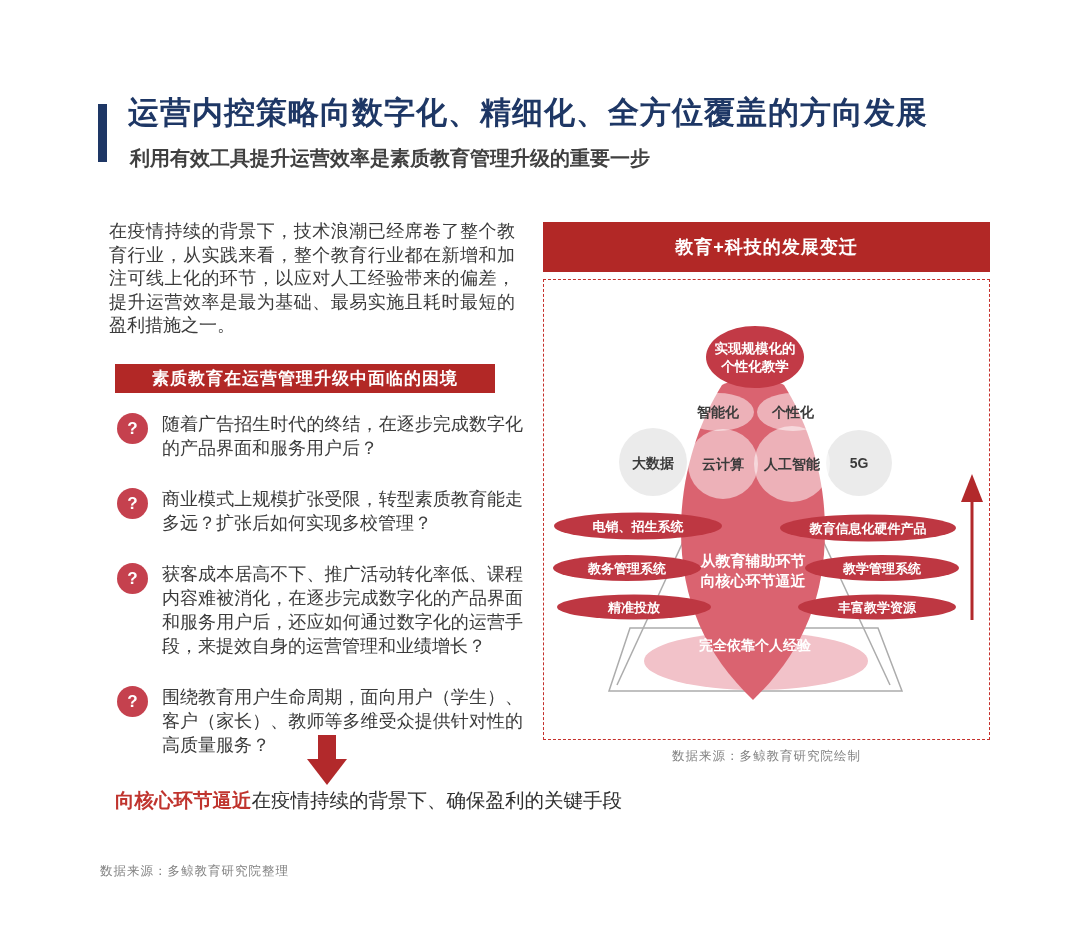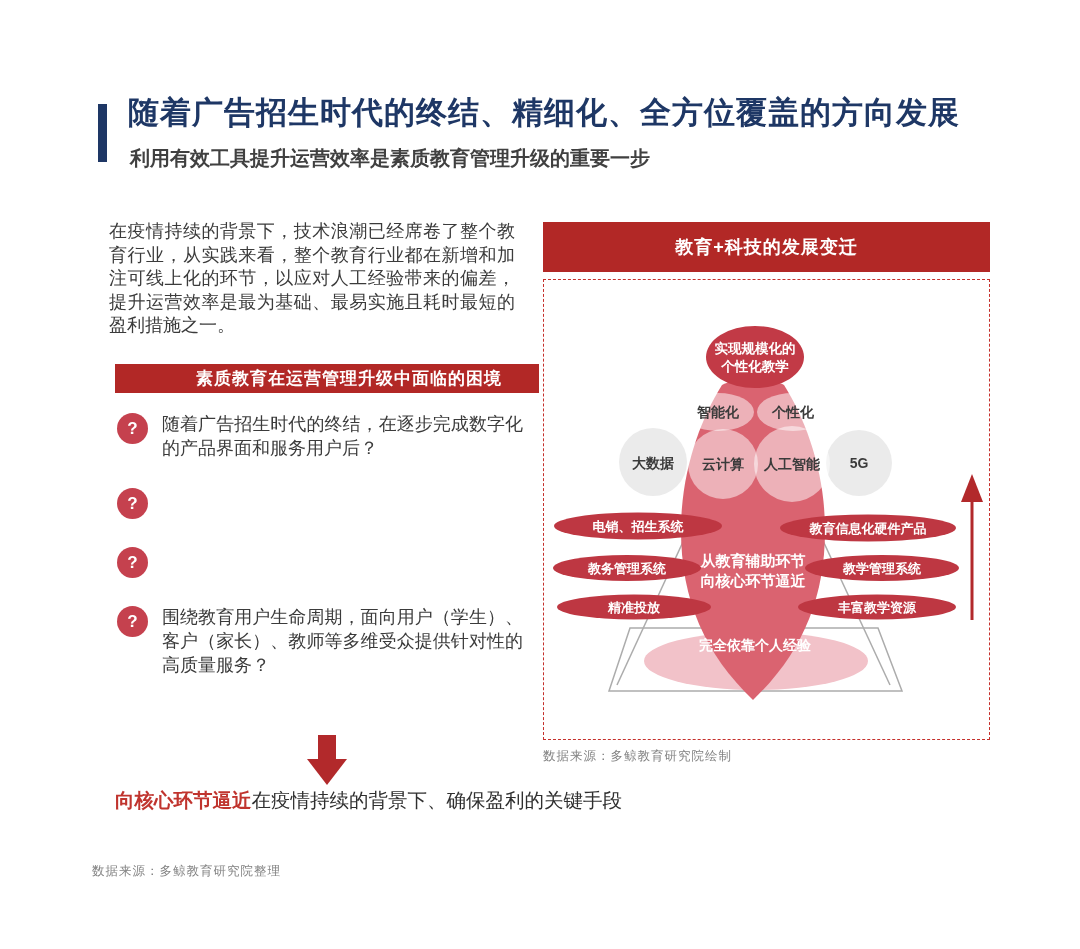--- a/index.html
+++ b/index.html
@@ -6,70 +6,72 @@
   #page{
     position:relative;width:1080px;height:949px;background:#ffffff;overflow:hidden;
     font-family:"Liberation Sans","DejaVu Sans",sans-serif;color:#3b3b3b;
   }
   .accent-bar{position:absolute;left:98px;top:104px;width:9px;height:58px;background:#1e3765;}
   .page-title{position:absolute;left:128px;top:92px;width:860px;font-size:31px;font-weight:bold;color:#1e3765;letter-spacing:1px;}
   .page-subtitle{position:absolute;left:130px;top:145px;width:700px;font-size:20px;font-weight:bold;color:#404040;}
   .intro{position:absolute;left:109px;top:220px;width:406px;font-size:18px;line-height:23.5px;text-align:justify;color:#3b3b3b;}
   .section-banner{
     position:absolute;left:115px;top:364px;width:380px;height:29px;background:#b22826;
-    color:#ffffff;font-size:17px;font-weight:bold;display:flex;align-items:center;justify-content:center;letter-spacing:1px;padding-left:44px;
+    color:#ffffff;font-size:17px;font-weight:bold;display:flex;align-items:center;justify-content:center;letter-spacing:1px;
   }
   .questions{position:absolute;left:117px;top:412px;width:406px;display:flex;flex-direction:column;}
   .q-item{display:flex;align-items:flex-start;margin-bottom:27px;}
   .q-icon{
     flex:0 0 31px;width:31px;height:31px;border-radius:50%;background:#c5414e;color:#fff;
     font-size:17px;font-weight:bold;display:flex;align-items:center;justify-content:center;margin-right:14px;margin-top:1px;
   }
   .q-text{font-size:18px;line-height:24px;text-align:justify;color:#3b3b3b;}
   .down-arrow{position:absolute;left:303px;top:735px;width:48px;height:52px;}
   .statement{position:absolute;left:115px;top:787px;width:620px;font-size:19.5px;color:#2f2f2f;}
   .statement .hl{color:#c0342e;font-weight:bold;}
-  .page-source{position:absolute;left:92px;top:863px;font-size:12.5px;color:#828282;letter-spacing:1px;}
+  .page-source{position:absolute;left:100px;top:863px;font-size:12.5px;color:#828282;letter-spacing:1px;}
 
   .panel{position:absolute;left:543px;top:222px;width:447px;height:518px;}
   .panel-header{
     position:absolute;left:0;top:0;width:447px;height:50px;background:#b22826;color:#ffffff;
     font-size:18px;font-weight:bold;display:flex;align-items:center;justify-content:center;letter-spacing:1px;text-align:center;
   }
   .panel-border{position:absolute;left:0;top:57px;width:445px;height:459px;border:1px dashed #c5302c;}
   .panel-svg{position:absolute;left:0;top:50px;width:447px;height:468px;}
-  .panel-source{position:absolute;left:543px;top:748px;width:447px;text-align:left;font-size:12.5px;color:#828282;letter-spacing:1px;}
+  .panel-source{position:absolute;left:543px;top:748px;width:447px;text-align:center;font-size:12.5px;color:#828282;letter-spacing:1px;}
 
   svg text{font-family:"Liberation Sans","DejaVu Sans",sans-serif;}
 </style>
 </head>
 <body>
 
 <div id="page">
 
   <div class="accent-bar"></div>
-  <div class="page-title">随着广告招生时代的终结、精细化、全方位覆盖的方向发展</div>
+  <div class="page-title">运营内控策略向数字化、精细化、全方位覆盖的方向发展</div>
   <div class="page-subtitle">利用有效工具提升运营效率是素质教育管理升级的重要一步</div>
 
   <div class="intro">在疫情持续的背景下，技术浪潮已经席卷了整个教育行业，从实践来看，整个教育行业都在新增和加注可线上化的环节，以应对人工经验带来的偏差，提升运营效率是最为基础、最易实施且耗时最短的盈利措施之一。</div>
 
   <div class="section-banner">
     <span>素质教育在运营管理升级中面临的困境</span>
   </div>
 
   <div class="questions">
     <div class="q-item">
       <div class="q-icon">?</div>
       <div class="q-text">随着广告招生时代的终结，在逐步完成数字化的产品界面和服务用户后？</div>
     </div>
     <div class="q-item">
       <div class="q-icon">?</div>
+      <div class="q-text">商业模式上规模扩张受限，转型素质教育能走多远？扩张后如何实现多校管理？</div>
     </div>
     <div class="q-item">
       <div class="q-icon">?</div>
+      <div class="q-text">获客成本居高不下、推广活动转化率低、课程内容难被消化，在逐步完成数字化的产品界面和服务用户后，还应如何通过数字化的运营手段，来提效自身的运营管理和业绩增长？</div>
     </div>
     <div class="q-item">
       <div class="q-icon">?</div>
       <div class="q-text">围绕教育用户生命周期，面向用户（学生）、客户（家长）、教师等多维受众提供针对性的高质量服务？</div>
     </div>
   </div>
 
   <svg class="down-arrow" viewBox="0 0 48 52">
     <rect x="15" y="0" width="18" height="26" fill="#b2292b"></rect>
     <polygon points="4,24 44,24 24,50" fill="#b2292b"></polygon>

